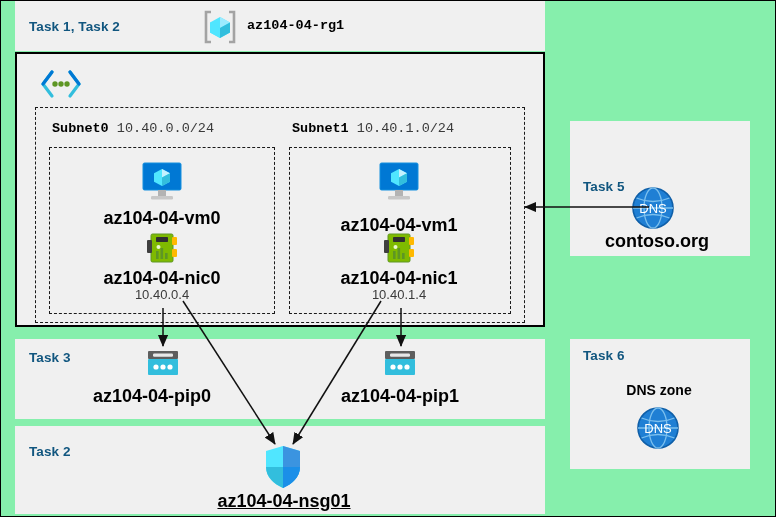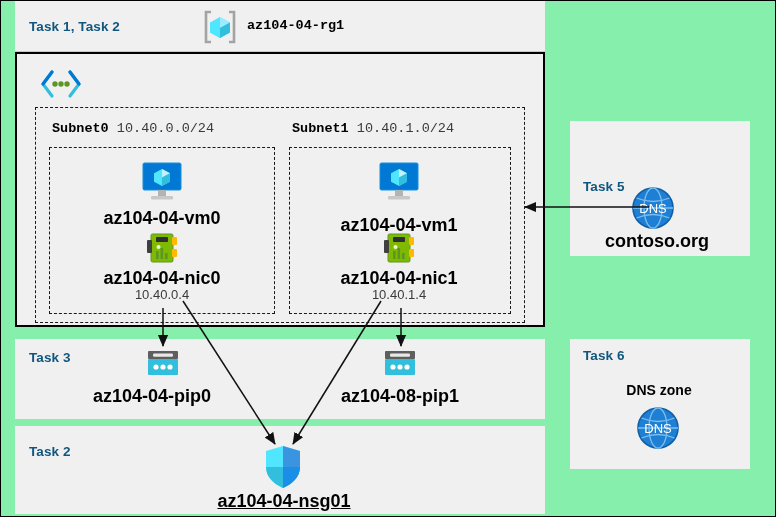--- a/index.html
+++ b/index.html
@@ -235,21 +235,21 @@
   <div class="icon" style="left:399px; top:348px;">
     <svg width="38" height="32" viewBox="0 0 38 32">
       <rect x="4" y="2" width="30" height="8" rx="1" fill="#5e5e5e"></rect>
       <rect x="9" y="4.5" width="20" height="3.2" rx="1.2" fill="#e8e8e8"></rect>
       <rect x="4" y="10" width="30" height="16" rx="1" fill="#32bedd"></rect>
       <circle cx="12" cy="18" r="2.6" fill="#ffffff"></circle>
       <circle cx="19" cy="18" r="2.6" fill="#ffffff"></circle>
       <circle cx="26" cy="18" r="2.6" fill="#ffffff"></circle>
     </svg>
   </div>
-  <div class="node-label" style="left:399px; top:385px;">az104-08-pip1</div>
+  <div class="node-label" style="left:399px; top:385px;">az104-04-pip1</div>
 
   <div class="panel" style="left:14px; top:425px; width:530px; height:88px;"></div>
 
   <div class="task-label" style="left:28px; top:443px;">Task 2</div>
 
   <div class="icon" style="left:282px; top:443px;">
     <svg width="42" height="46" viewBox="0 0 42 46">
       <path d="M21 2 L38 7 L38 23 C38 33 30 40 21 44 C12 40 4 33 4 23 L4 7 Z" fill="#50e6ff"></path>
       <path d="M21 2 L38 7 L38 23 C38 33 30 40 21 44 L21 2 Z" fill="#3b94e0"></path>
       <path d="M21 23 L38 23 C38 33 30 40 21 44 Z" fill="#1b8fe8"></path>

